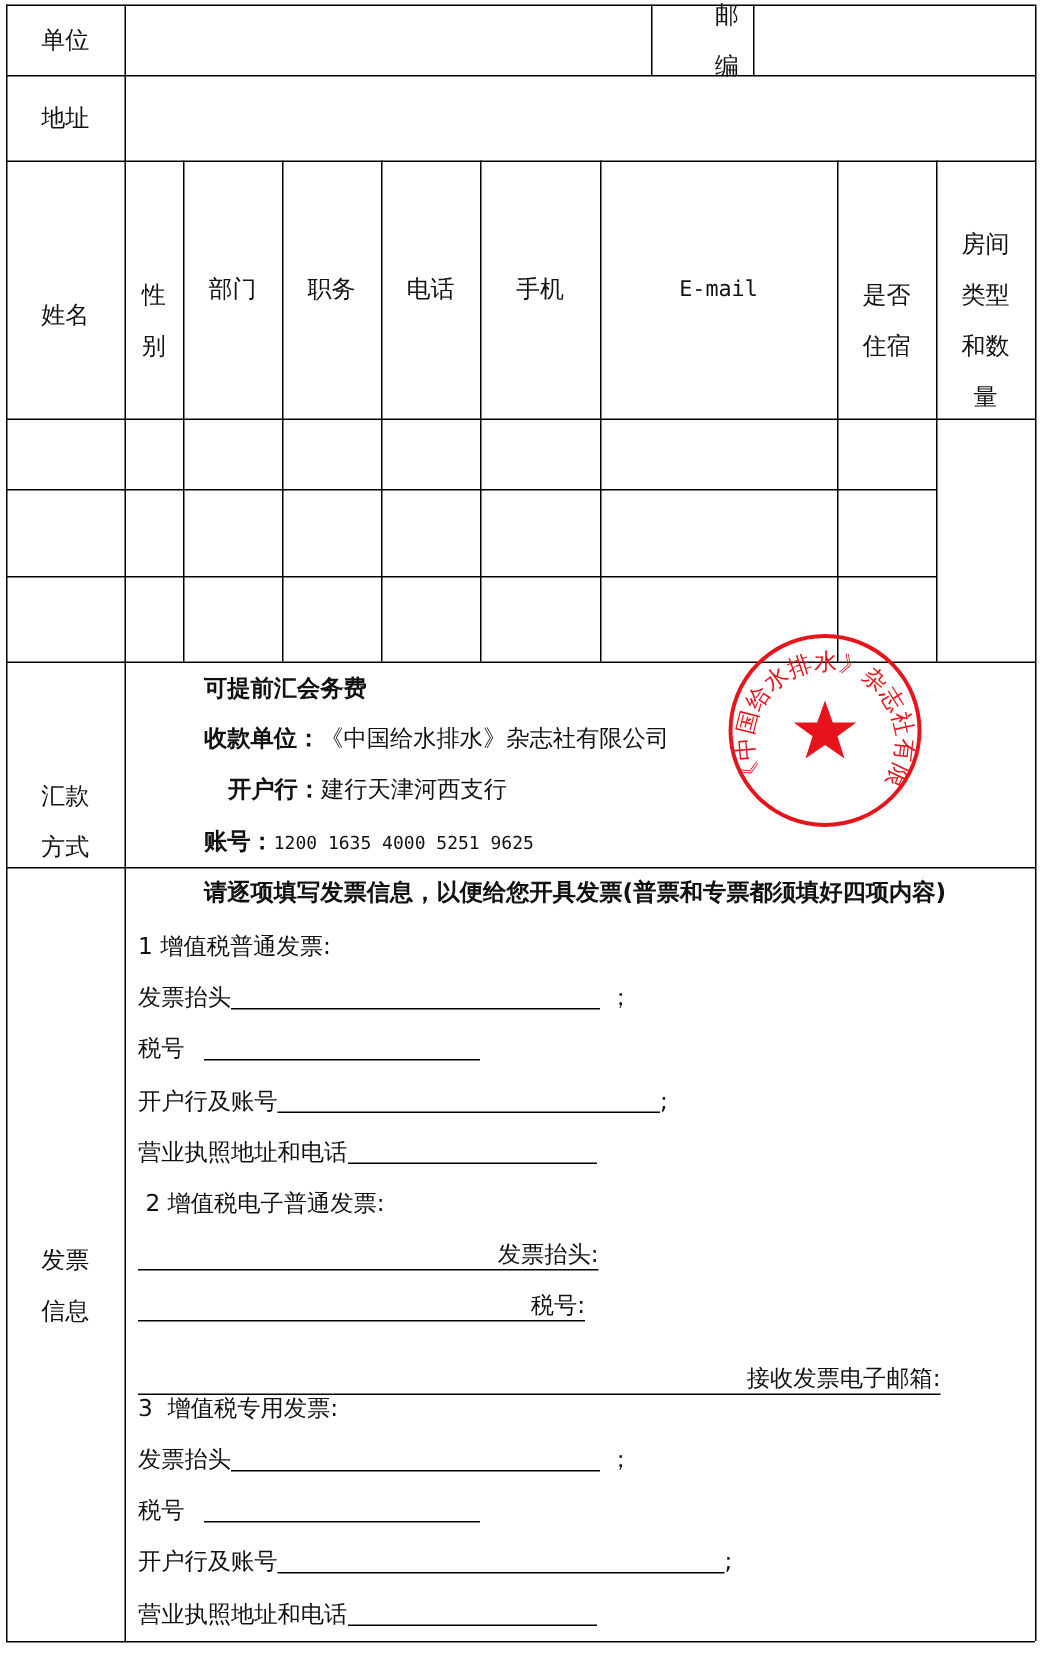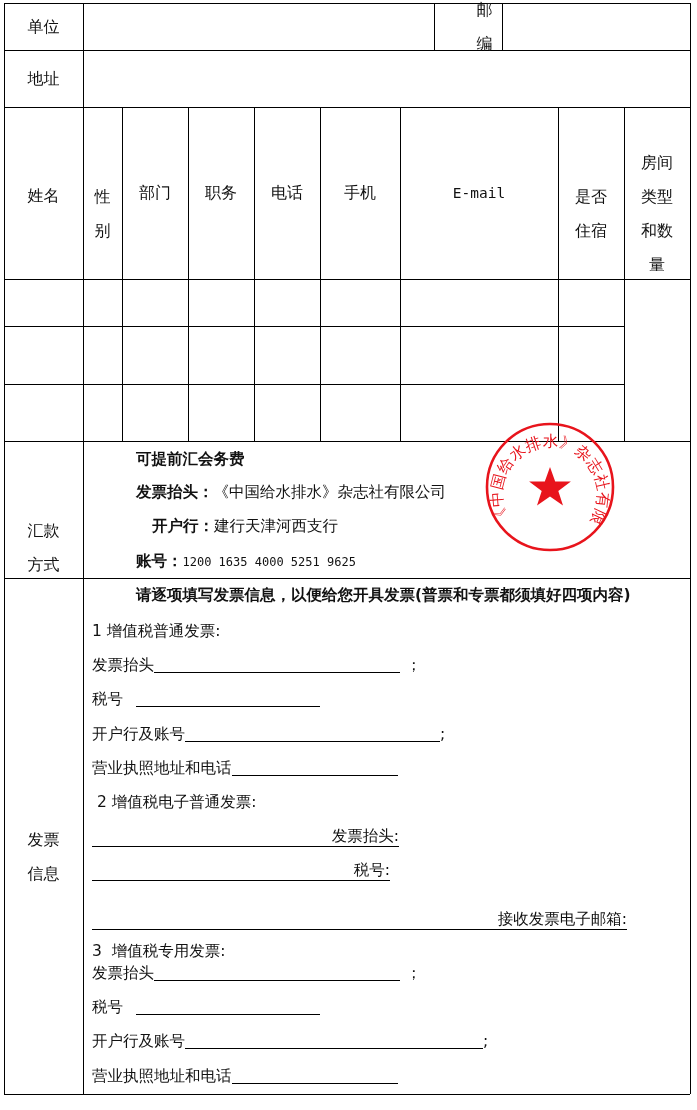--- a/index.html
+++ b/index.html
@@ -63,21 +63,21 @@
   <span></span>
 </div>
 
 <div class="cell" style="left:4px;top:50px;width:79px;height:57px;">
   <span>地址</span>
 </div>
 <div class="cell" style="left:84px;top:51px;width:606px;height:56px;">
   <span></span>
 </div>
 
-<div class="cell" style="left:4px;top:110px;width:79px;height:172px;">
+<div class="cell" style="left:4px;top:124px;width:79px;height:172px;">
   <span>姓名</span>
 </div>
 <div class="cell" style="left:83px;top:107px;width:39px;height:172px;">
   <div class="vtext">
     <span>性</span>
     <span>别</span>
   </div>
 </div>
 <div class="cell" style="left:122px;top:107px;width:66px;height:172px;">
   <span>部门</span>
@@ -144,21 +144,21 @@
 </div>
 
 <div class="cell" style="left:4px;top:458px;width:79px;height:137px;">
   <div class="vtext">
     <span>汇款</span>
     <span>方式</span>
   </div>
 </div>
 <div class="txt bold" style="left:92px;top:449px;">可提前汇会务费</div>
 <div class="txt" style="left:92px;top:482px;">
-  <span class="bold">发票抬头：</span><span>《中国给水排水》杂志社有限公司</span>
+  <span class="bold">收款单位：</span><span>《中国给水排水》杂志社有限公司</span>
 </div>
 <div class="txt" style="left:108px;top:516px;">
   <span class="bold">开户行：</span><span>建行天津河西支行</span>
 </div>
 <div class="txt" style="left:92px;top:551px;">
   <span class="bold">账号：</span><span class="mono" style="font-size:12px;">1200 1635 4000 5251 9625</span>
 </div>
 
 <div id="stamp">
   <svg width="132" height="132" viewBox="0 0 132 132">
@@ -200,21 +200,21 @@
 <div class="txt ulfull" style="left:92px;top:826px;width:307px;">
   <span>发票抬头:</span><span></span>
 </div>
 <div class="txt ulfull" style="left:92px;top:860px;width:298px;">
   <span>税号:</span><span></span>
 </div>
 <div class="txt ulfull" style="left:92px;top:894px;width:535px;margin-top:15px;">
   <span>接收发票电子邮箱:</span><span></span>
 </div>
 
-<div class="txt" style="left:92px;top:929px;white-space:pre;margin-top:12px;">3  增值税专用发票:</div>
+<div class="txt" style="left:92px;top:929px;white-space:pre;">3  增值税专用发票:</div>
 <div class="txt" style="left:92px;top:963px;">
   <span>发票抬头</span><span class="ul" style="width:246px;"><span></span></span><span style="margin-left:6px;">；</span>
 </div>
 <div class="txt" style="left:92px;top:997px;">
   <span>税号 </span><span class="ul" style="width:184px;margin-left:8px;"><span></span></span>
 </div>
 <div class="txt" style="left:92px;top:1031px;">
   <span>开户行及账号</span><span class="ul" style="width:298px;"><span></span></span><span>;</span>
 </div>
 <div class="txt" style="left:92px;top:1066px;">

